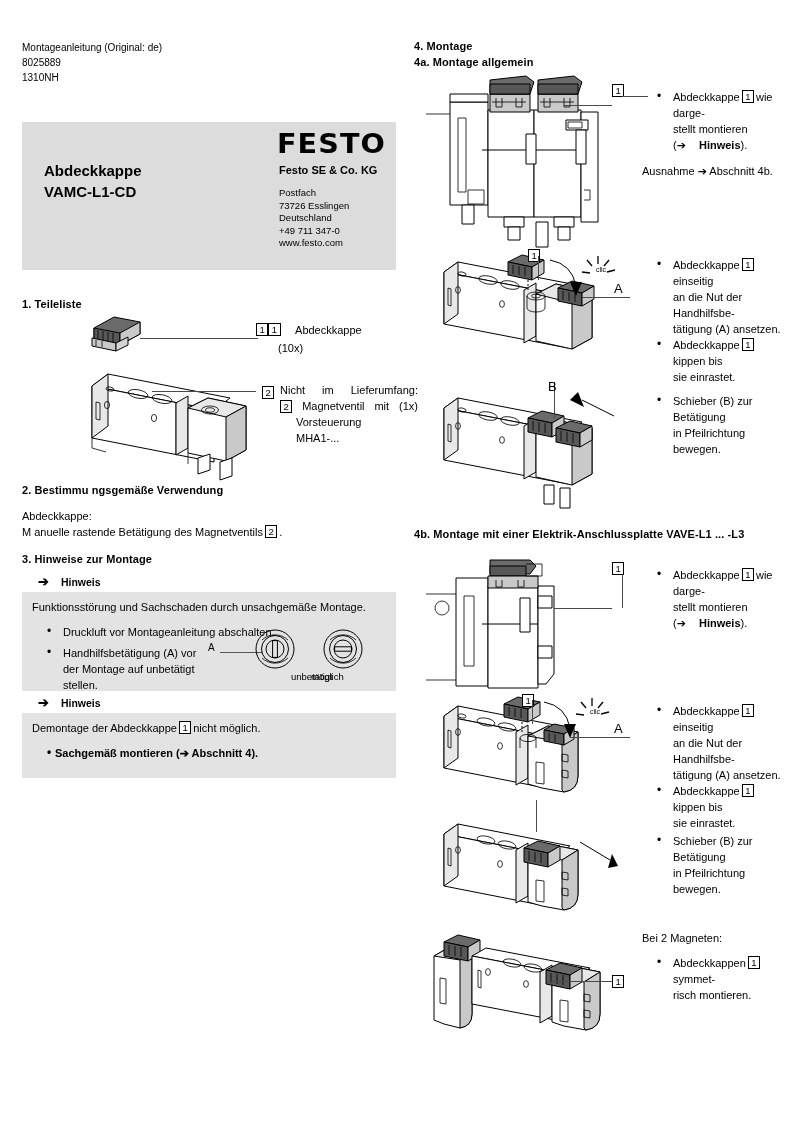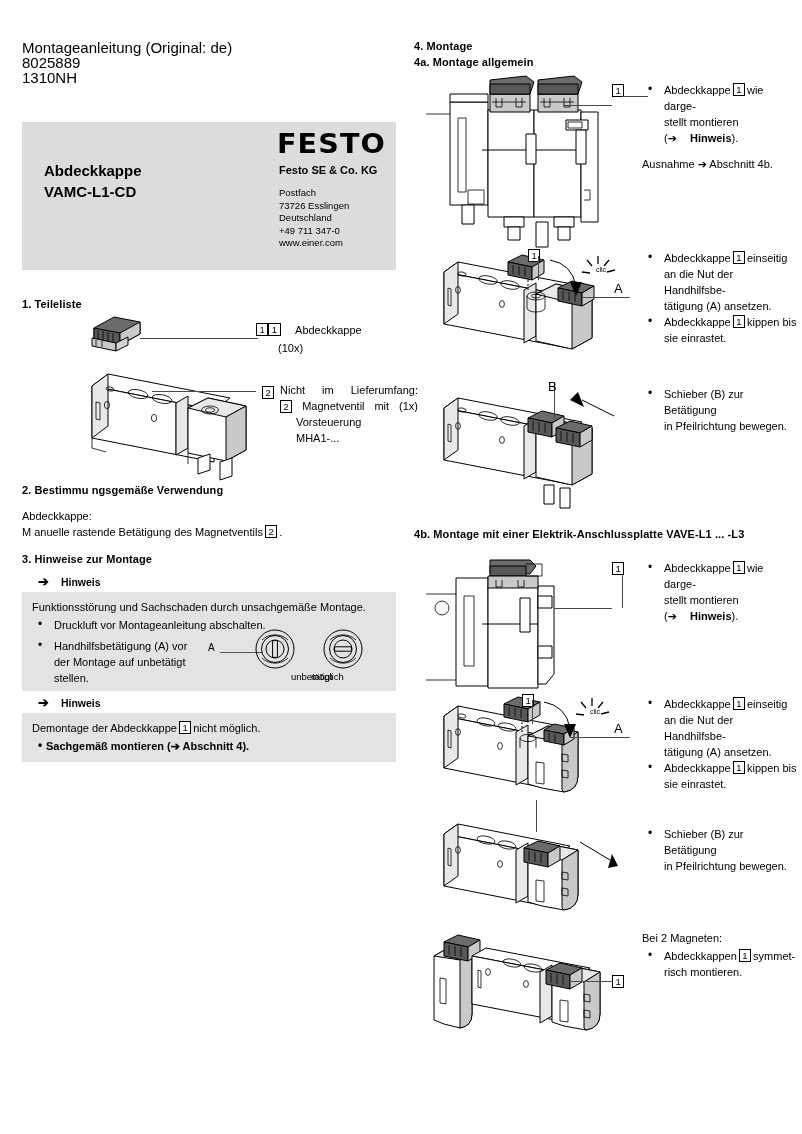--- a/index.html
+++ b/index.html
@@ -12,21 +12,21 @@
     font-family: "Liberation Sans", sans-serif;
     color: #000000;
     overflow: hidden;
   }
   .page { position: relative; width: 802px; height: 1134px; }
 
   .col-left  { position: absolute; left: 22px;  top: 0; width: 374px; }
   .col-right { position: absolute; left: 414px; top: 0; width: 374px; }
 
   
-  .meta-line { font-size: 15px; line-height: 15px; }
+  .meta-line { font-size: 10px; line-height: 15px; }
   .h-sec {
     font-size: 11px; font-weight: bold; letter-spacing: .1px;
   }
   .body-t { font-size: 11px; line-height: 16px; }
   .small-t { font-size: 9.5px; line-height: 13px; }
 
   
   .title-band {
     position: absolute; left: 0; top: 122px;
     width: 374px; height: 148px;
@@ -67,21 +67,21 @@
     display: flex; align-items: center; gap: 12px;
     margin-left: 16px; margin-bottom: 4px;
   }
   .notice-arrow { font-size: 13px; font-weight: bold; line-height: 13px; }
   .notice-word { font-size: 10.5px; font-weight: bold; }
   .notice-box {
     background: #e3e3e3;
     padding: 7px 10px 8px 10px;
     font-size: 11px; line-height: 16px;
   }
-  ul.bl { margin: 0; padding: 0; list-style: none; }
+  ul.bl { margin: 9px; padding: 0; list-style: none; }
   ul.bl > li {
     position: relative; padding-left: 22px; margin-top: 2px;
   }
   ul.bl > li:before {
     content: "\2022"; position: absolute; left: 6px; top: -1px;
     font-size: 12px;
   }
   .leader { position: absolute; height: 1px; background: #4a4a4a; }
   .vline  { position: absolute; width: 1px; background: #4a4a4a; }
   .spread { display: flex; justify-content: space-between; width: 172px; }
@@ -119,21 +119,21 @@
         <div>Abdeckkappe</div>
         <div>VAMC-L1-CD</div>
       </div>
       <div class="festo-logo">FESTO</div>
       <div class="festo-co">Festo SE &amp; Co. KG</div>
       <div class="festo-addr">
         <div>Postfach</div>
         <div>73726 Esslingen</div>
         <div>Deutschland</div>
         <div>+49 711 347-0</div>
-        <div>www.einer.com</div>
+        <div>www.festo.com</div>
       </div>
     </div>
 
     <div style="position:absolute; left:0; top:298px;" class="h-sec">1. Teileliste</div>
 
     <div style="position:absolute; left:62px; top:312px;">
       <svg width="64" height="44" viewBox="0 0 64 44">
         <g>
           <path class="fill-dk" d="M10 16 L30 5 L56 10 L56 22 L36 33 L10 28 Z"></path>
           <path class="fill-dk2" d="M10 16 L36 21 L36 33 L10 28 Z"></path>

